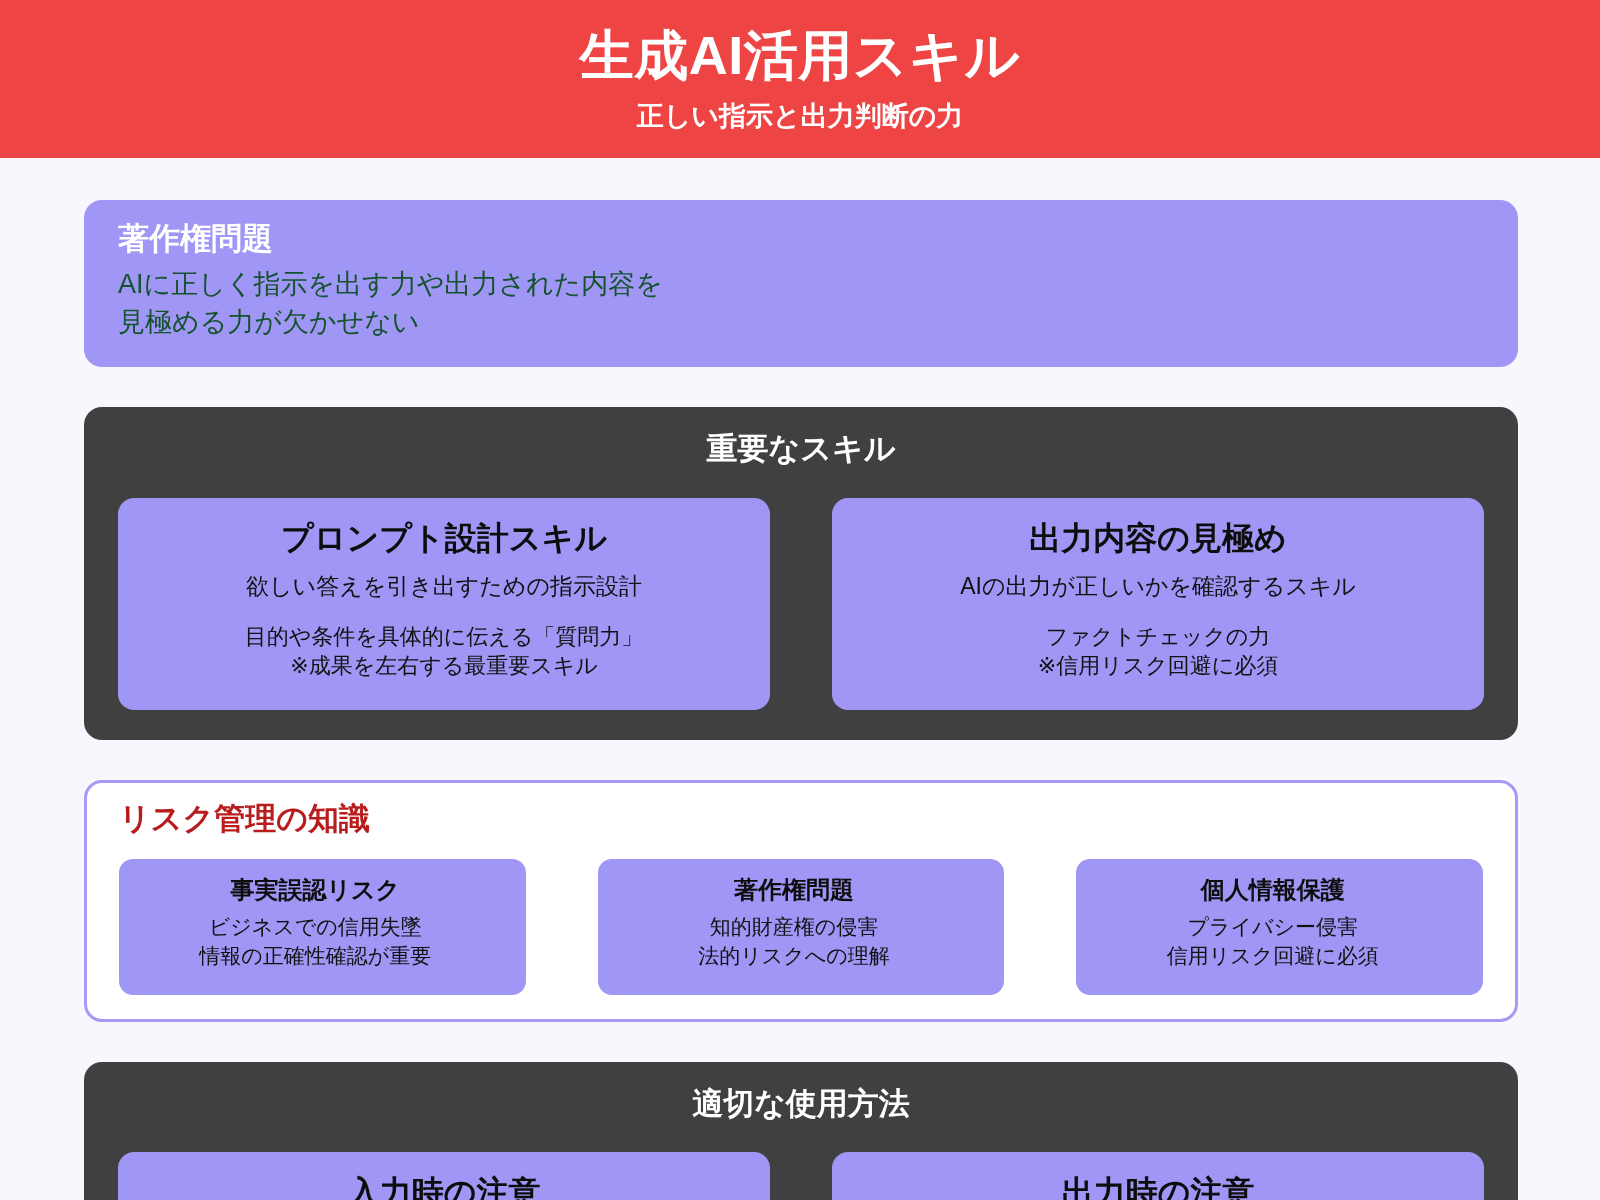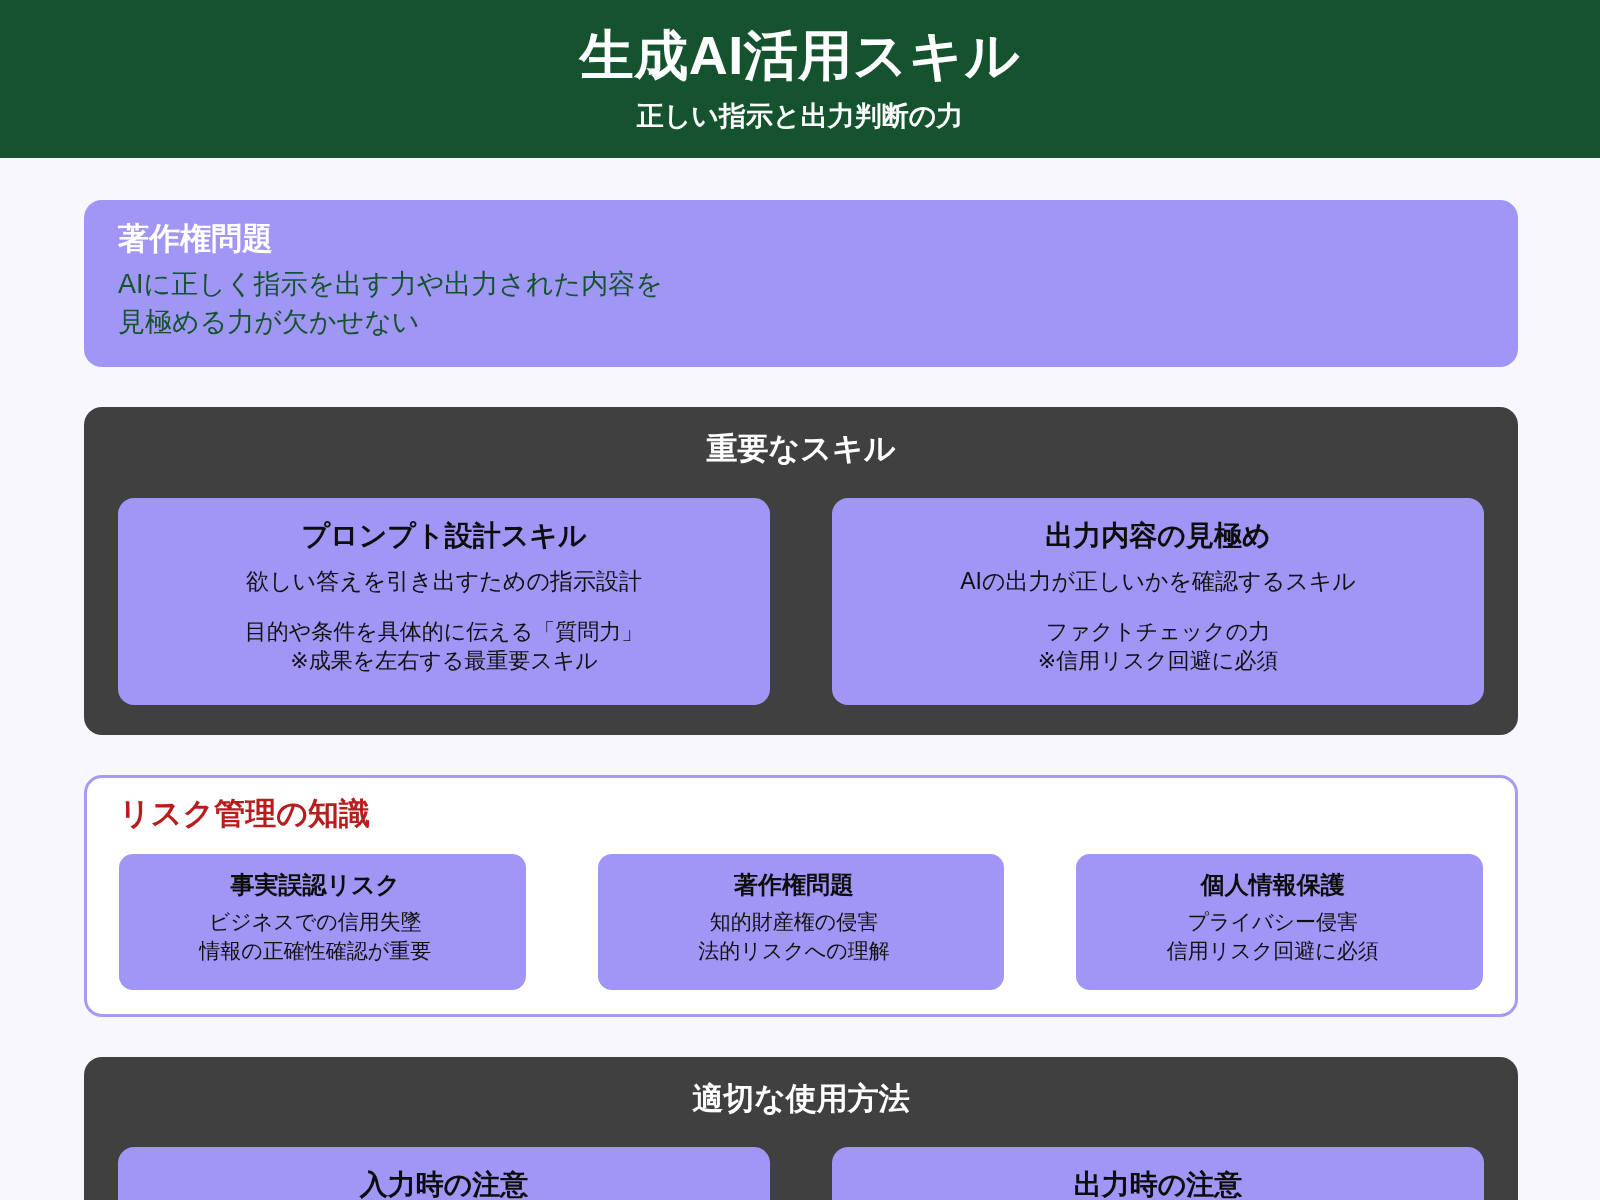--- a/index.html
+++ b/index.html
@@ -22,21 +22,21 @@
     position: relative;
     box-sizing: border-box;
     display: flex;
     flex-direction: column;
   }
 
   
   .header {
     width: 1600px;
     height: 158px;
-    background: #14532d;
+    background: #ef4444;
     display: flex;
     flex-direction: column;
     align-items: center;
     justify-content: center;
     box-sizing: border-box;
     flex: 0 0 auto;
   }
   .header-title {
     color: #ffffff;
     font-size: 54px;
@@ -110,21 +110,21 @@
   .band-card {
     flex: 1 1 0;
     background: #a096f5;
     border-radius: 16px;
     padding: 20px 18px 22px 18px;
     box-sizing: border-box;
     text-align: center;
   }
   .band-card-title {
     color: #0d0d0d;
-    font-size: 28px;
+    font-size: 32px;
     font-weight: 700;
     line-height: 1.25;
     margin: 0 0 14px 0;
   }
   .band-card-lead {
     color: #111111;
     font-size: 23px;
     font-weight: 400;
     line-height: 1.3;
     margin: 0 0 20px 0;

